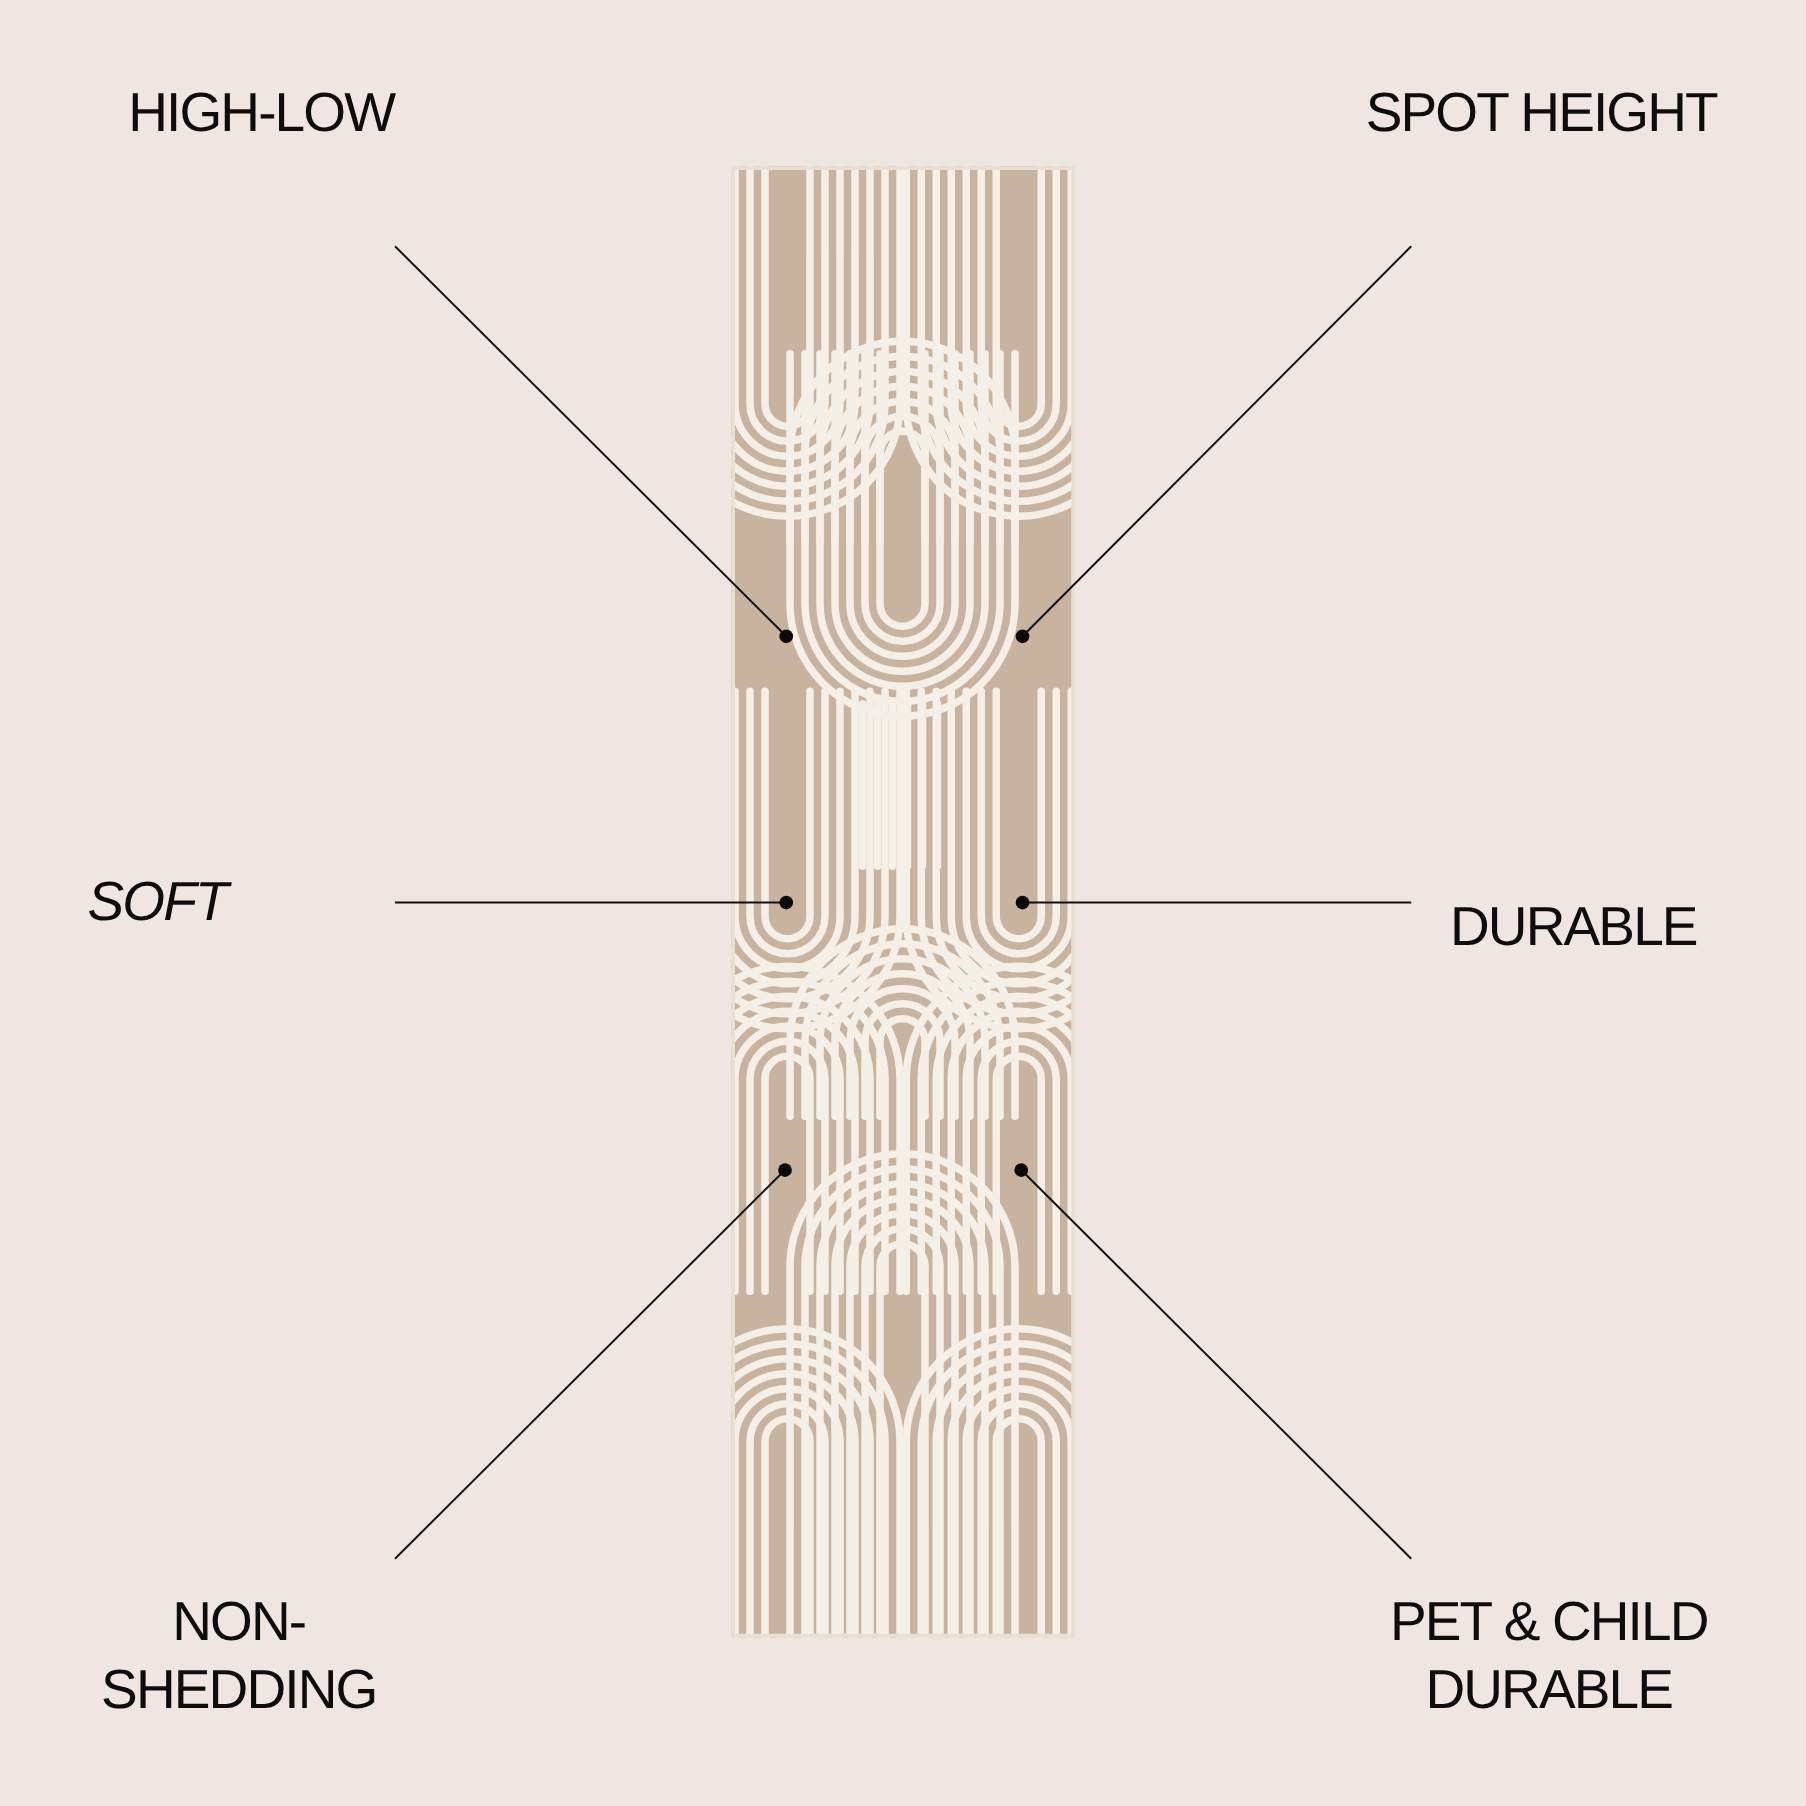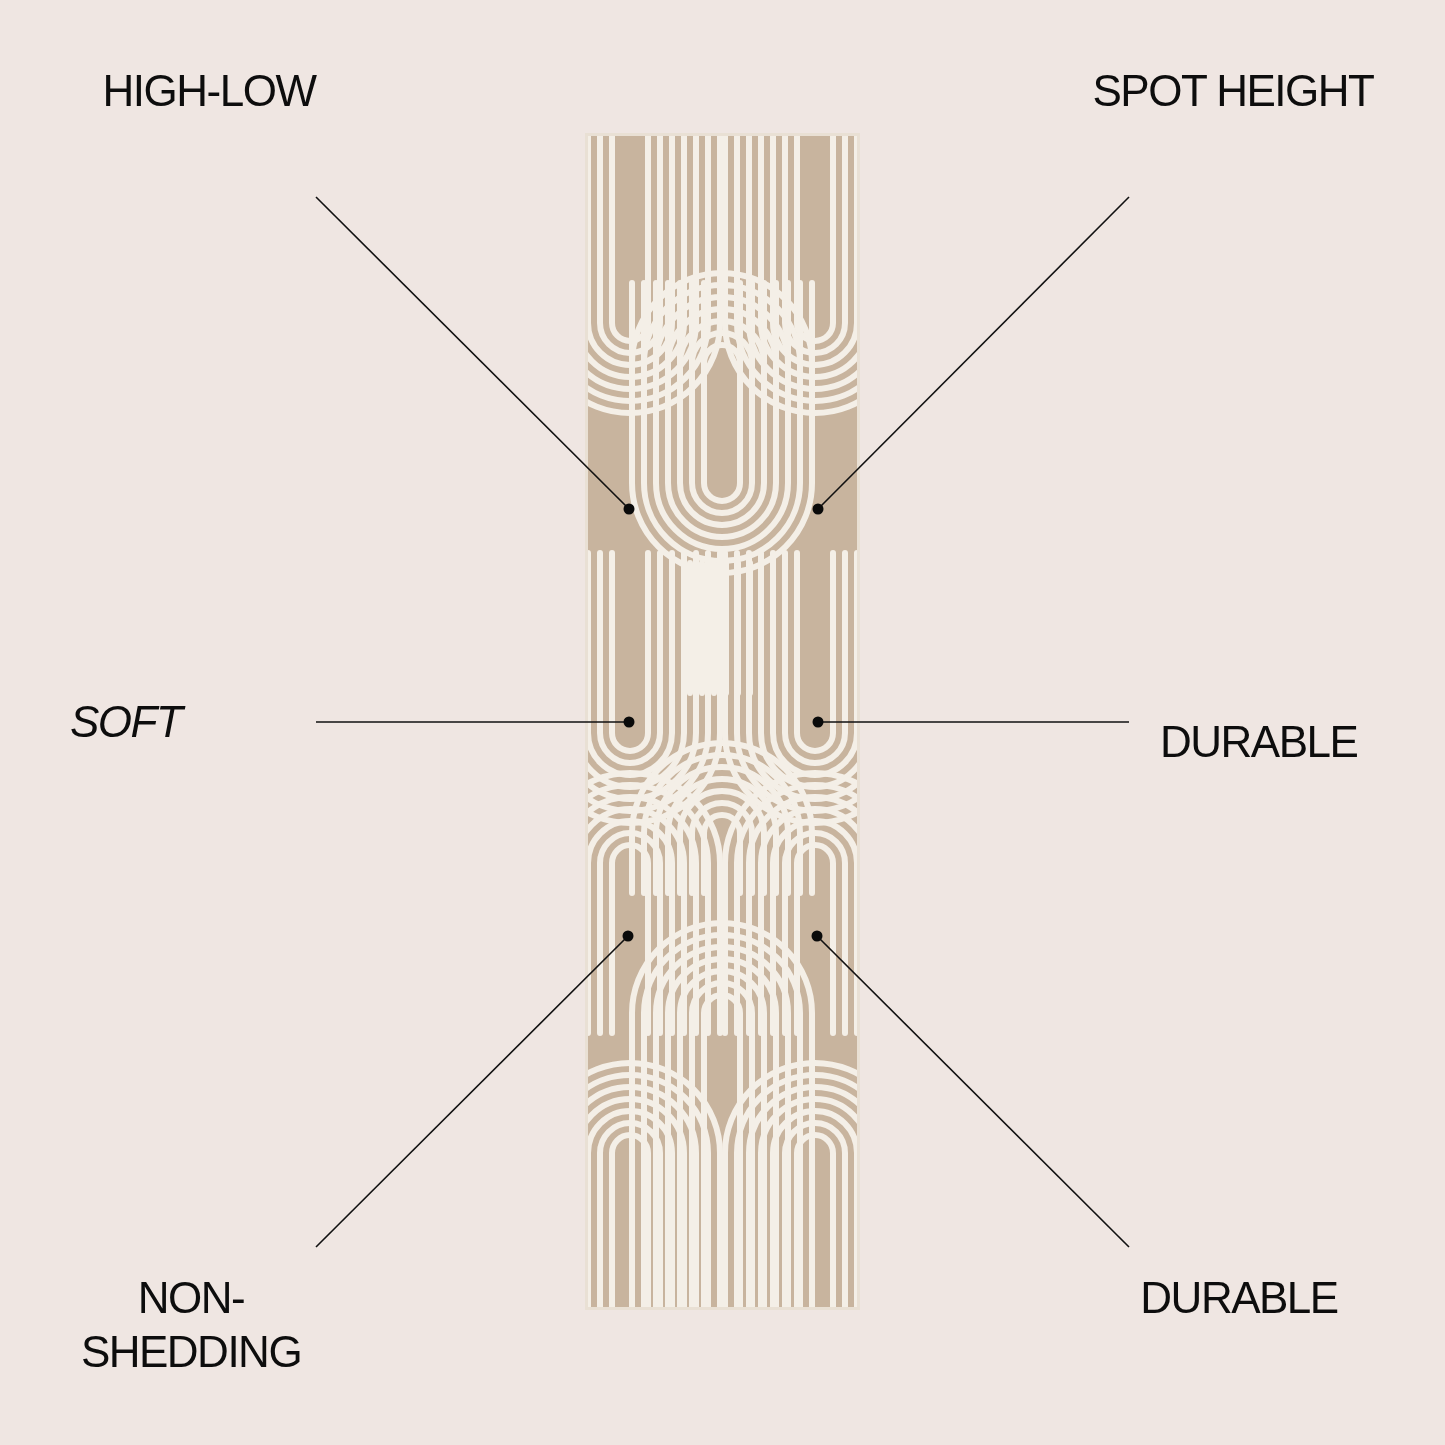--- a/index.html
+++ b/index.html
@@ -147,14 +147,15 @@
   <span>SOFT</span>
 </div>
 <div class="label" style="left:1160px;top:695px;margin-top:20px;">
   <span>DURABLE</span>
 </div>
 <div class="label center" style="left:62px;top:1271px;width:258px;">
   <span>NON-</span>
   <span>SHEDDING</span>
 </div>
 <div class="label center" style="left:1098px;top:1271px;width:282px;">
+  <span>PET &amp; CHILD</span>
   <span>DURABLE</span>
 </div>
 
 </body></html>

